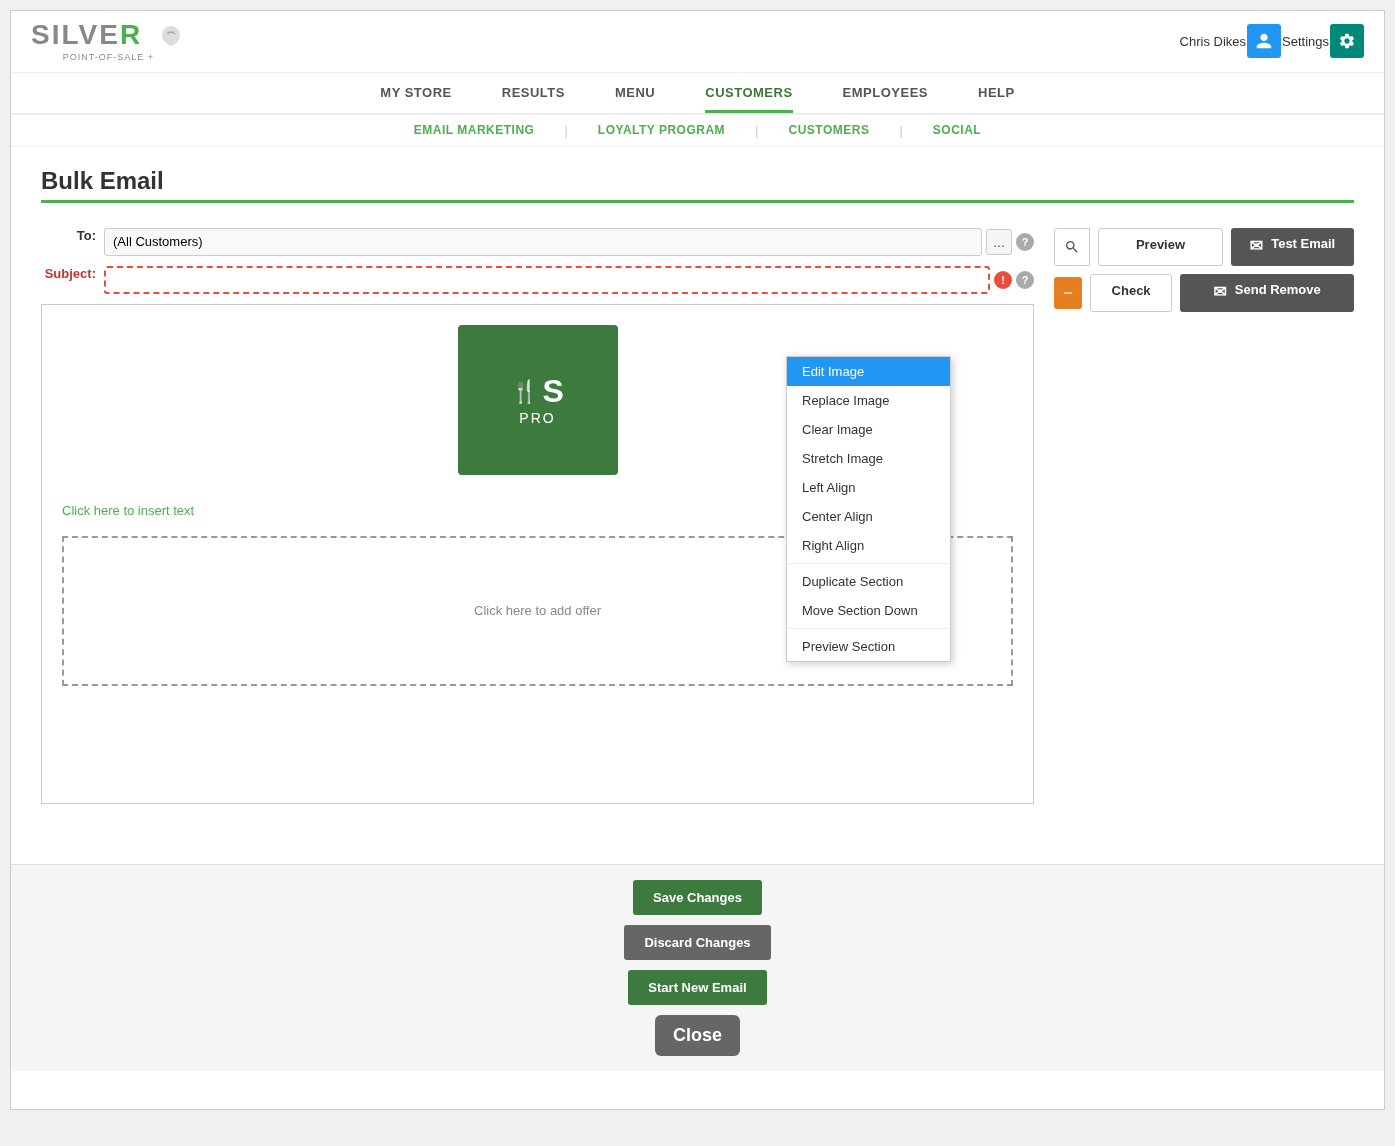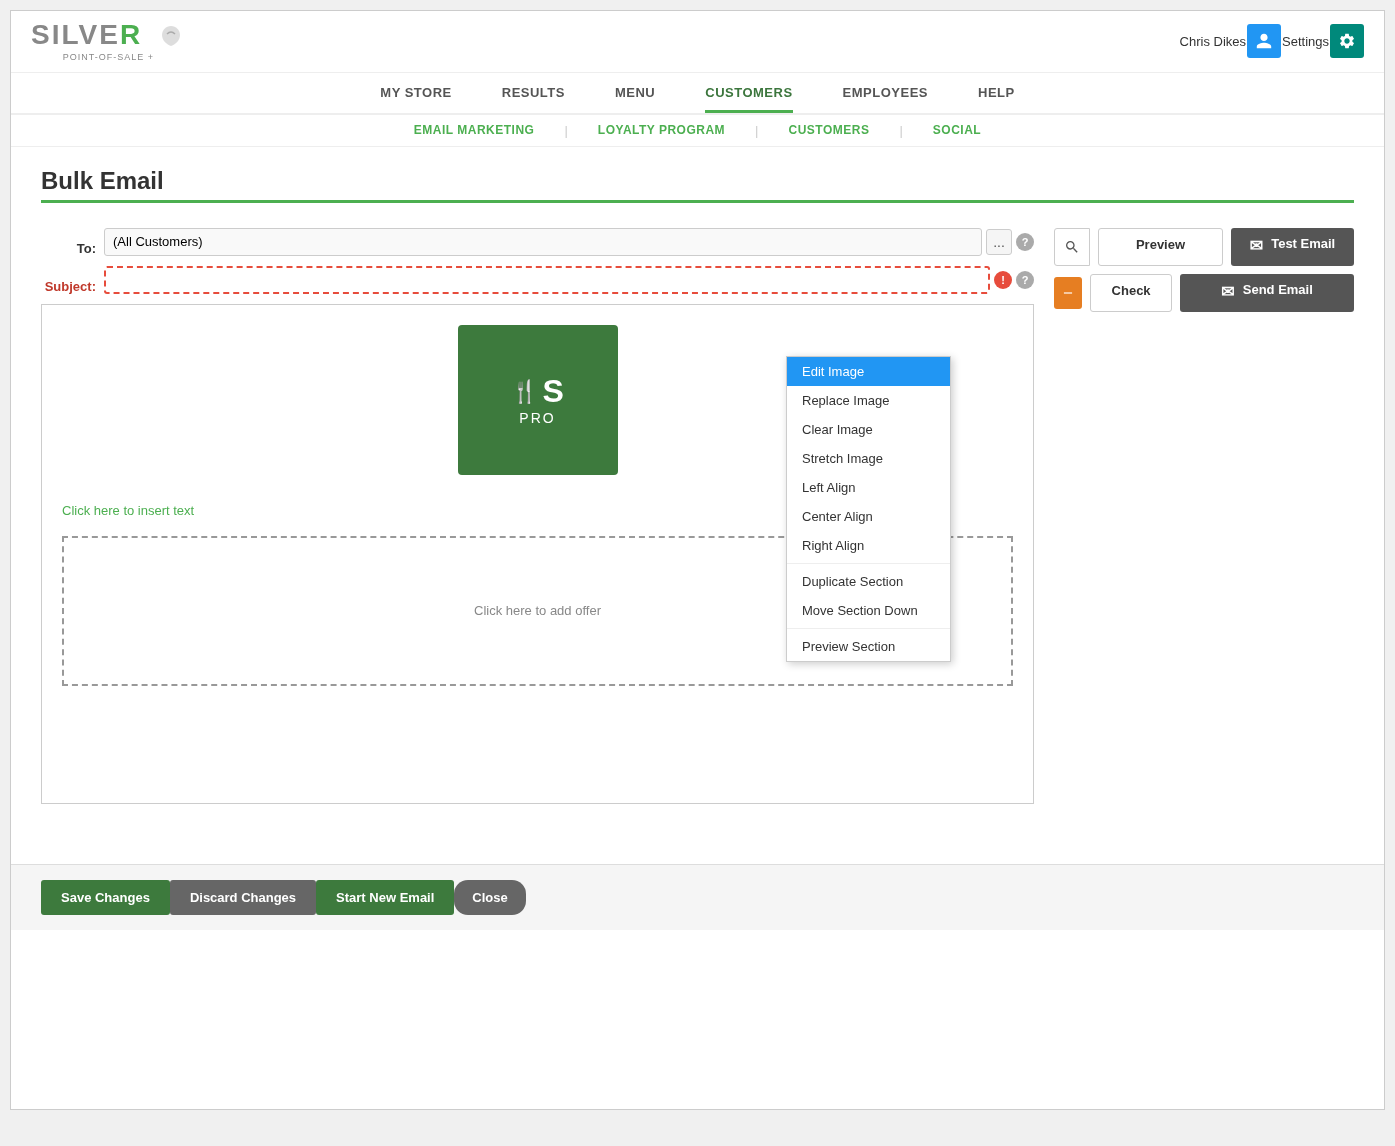--- a/index.html
+++ b/index.html
@@ -32,21 +32,21 @@
     .sub-nav-separator { color: #ccc; }
 
     
     .page-content { padding: 20px 30px; }
     .page-title { font-size: 24px; font-weight: bold; color: #333; margin-bottom: 5px; }
     .green-divider { height: 3px; background: #4caf50; margin-bottom: 25px; }
 
     
     .form-area { display: flex; gap: 20px; margin-bottom: 20px; }
     .form-left { flex: 1; }
-    .form-row { display: flex; align-items: flex-end; margin-bottom: 10px; gap: 8px; }
+    .form-row { display: flex; align-items: flex-start; margin-bottom: 10px; gap: 8px; }
     .form-label { font-size: 13px; font-weight: bold; color: #333; width: 55px; text-align: right; flex-shrink: 0; }
     .form-label.red { color: #c0392b; }
     .input-wrapper { display: flex; align-items: center; gap: 4px; flex: 1; }
     .text-input { flex: 1; height: 28px; border: 1px solid #ccc; border-radius: 3px; padding: 0 8px; font-size: 13px; background: #f9f9f9; }
     .subject-input { flex: 1; height: 28px; border: 2px dashed #e74c3c; border-radius: 3px; padding: 0 8px; font-size: 13px; background: white; }
     .btn-dots { width: 26px; height: 26px; border: 1px solid #ccc; background: #f5f5f5; border-radius: 3px; cursor: pointer; font-size: 14px; display: flex; align-items: center; justify-content: center; color: #555; }
     .help-icon { width: 18px; height: 18px; border-radius: 50%; background: #aaa; color: white; font-size: 11px; font-weight: bold; display: flex; align-items: center; justify-content: center; cursor: pointer; flex-shrink: 0; }
     .warning-icon { width: 18px; height: 18px; border-radius: 50%; background: #e74c3c; color: white; font-size: 11px; font-weight: bold; display: flex; align-items: center; justify-content: center; cursor: pointer; flex-shrink: 0; }
 
     
@@ -70,25 +70,25 @@
     .offer-section { margin: 10px 20px; border: 2px dashed #999; min-height: 150px; display: flex; align-items: center; justify-content: center; cursor: pointer; }
     .offer-text { color: #888; font-size: 13px; }
 
     
     .context-menu { position: absolute; top: 345px; left: 775px; background: white; border: 1px solid #ccc; box-shadow: 2px 2px 8px rgba(0,0,0,0.2); z-index: 100; min-width: 165px; }
     .context-menu-item { padding: 7px 15px; font-size: 13px; color: #333; cursor: pointer; }
     .context-menu-item.active { background: #2196f3; color: white; }
     .context-menu-separator { height: 1px; background: #eee; margin: 3px 0; }
 
     
-    .bottom-bar { background: #f5f5f5; border-top: 1px solid #ddd; padding: 15px 30px; display: flex; align-items: center; margin-top: 20px; }
+    .bottom-bar { background: #f5f5f5; border-top: 1px solid #ddd; padding: 15px 30px; display: flex; gap: 10px; align-items: center; margin-top: 20px; flex-direction: column; }
     .btn-save { background: #3d7a3d; color: white; border: none; padding: 10px 20px; font-size: 13px; font-weight: bold; cursor: pointer; border-radius: 3px; }
     .btn-discard { background: #666; color: white; border: none; padding: 10px 20px; font-size: 13px; font-weight: bold; cursor: pointer; border-radius: 3px; }
     .btn-start-new { background: #3d7a3d; color: white; border: none; padding: 10px 20px; font-size: 13px; font-weight: bold; cursor: pointer; border-radius: 3px; }
-    .btn-close { background: #666; color: white; border: none; padding: 10px 18px; font-size: 13px; font-weight: bold; cursor: pointer; border-radius: 14px; }
+    .btn-close { background: #666; color: white; border: none; padding: 10px 18px; font-size: 18px; font-weight: bold; cursor: pointer; border-radius: 6px; }
 
     .search-icon-box { width: 36px; height: 38px; border: 1px solid #ccc; background: white; display: flex; align-items: center; justify-content: center; cursor: pointer; border-radius: 3px 0 0 3px; }
   </style>
 </head>
 <body>
 
 <div class="outer-wrapper">
 
   <div class="header">
     <div class="logo-area">
@@ -203,21 +203,21 @@
               <svg width="14" height="14" viewBox="0 0 24 24" fill="white">
                   <path d="M19 13H5v-2h14v2z"></path>
                 </svg>
             </div>
             <button class="action-btn btn-check" style="flex:1">
               <span>Check</span>
             </button>
           </div>
           <button class="action-btn btn-send-email" style="flex:1.2">
             <span style="font-size:16px">✉</span>
-            <span>Send Email</span>
+            <span>Send Remove</span>
           </button>
         </div>
       </div>
     </div>
   </div>
 
   <div class="context-menu">
     <div class="context-menu-item active">Edit Image</div>
     <div class="context-menu-item">Replace Image</div>
     <div class="context-menu-item">Clear Image</div>

